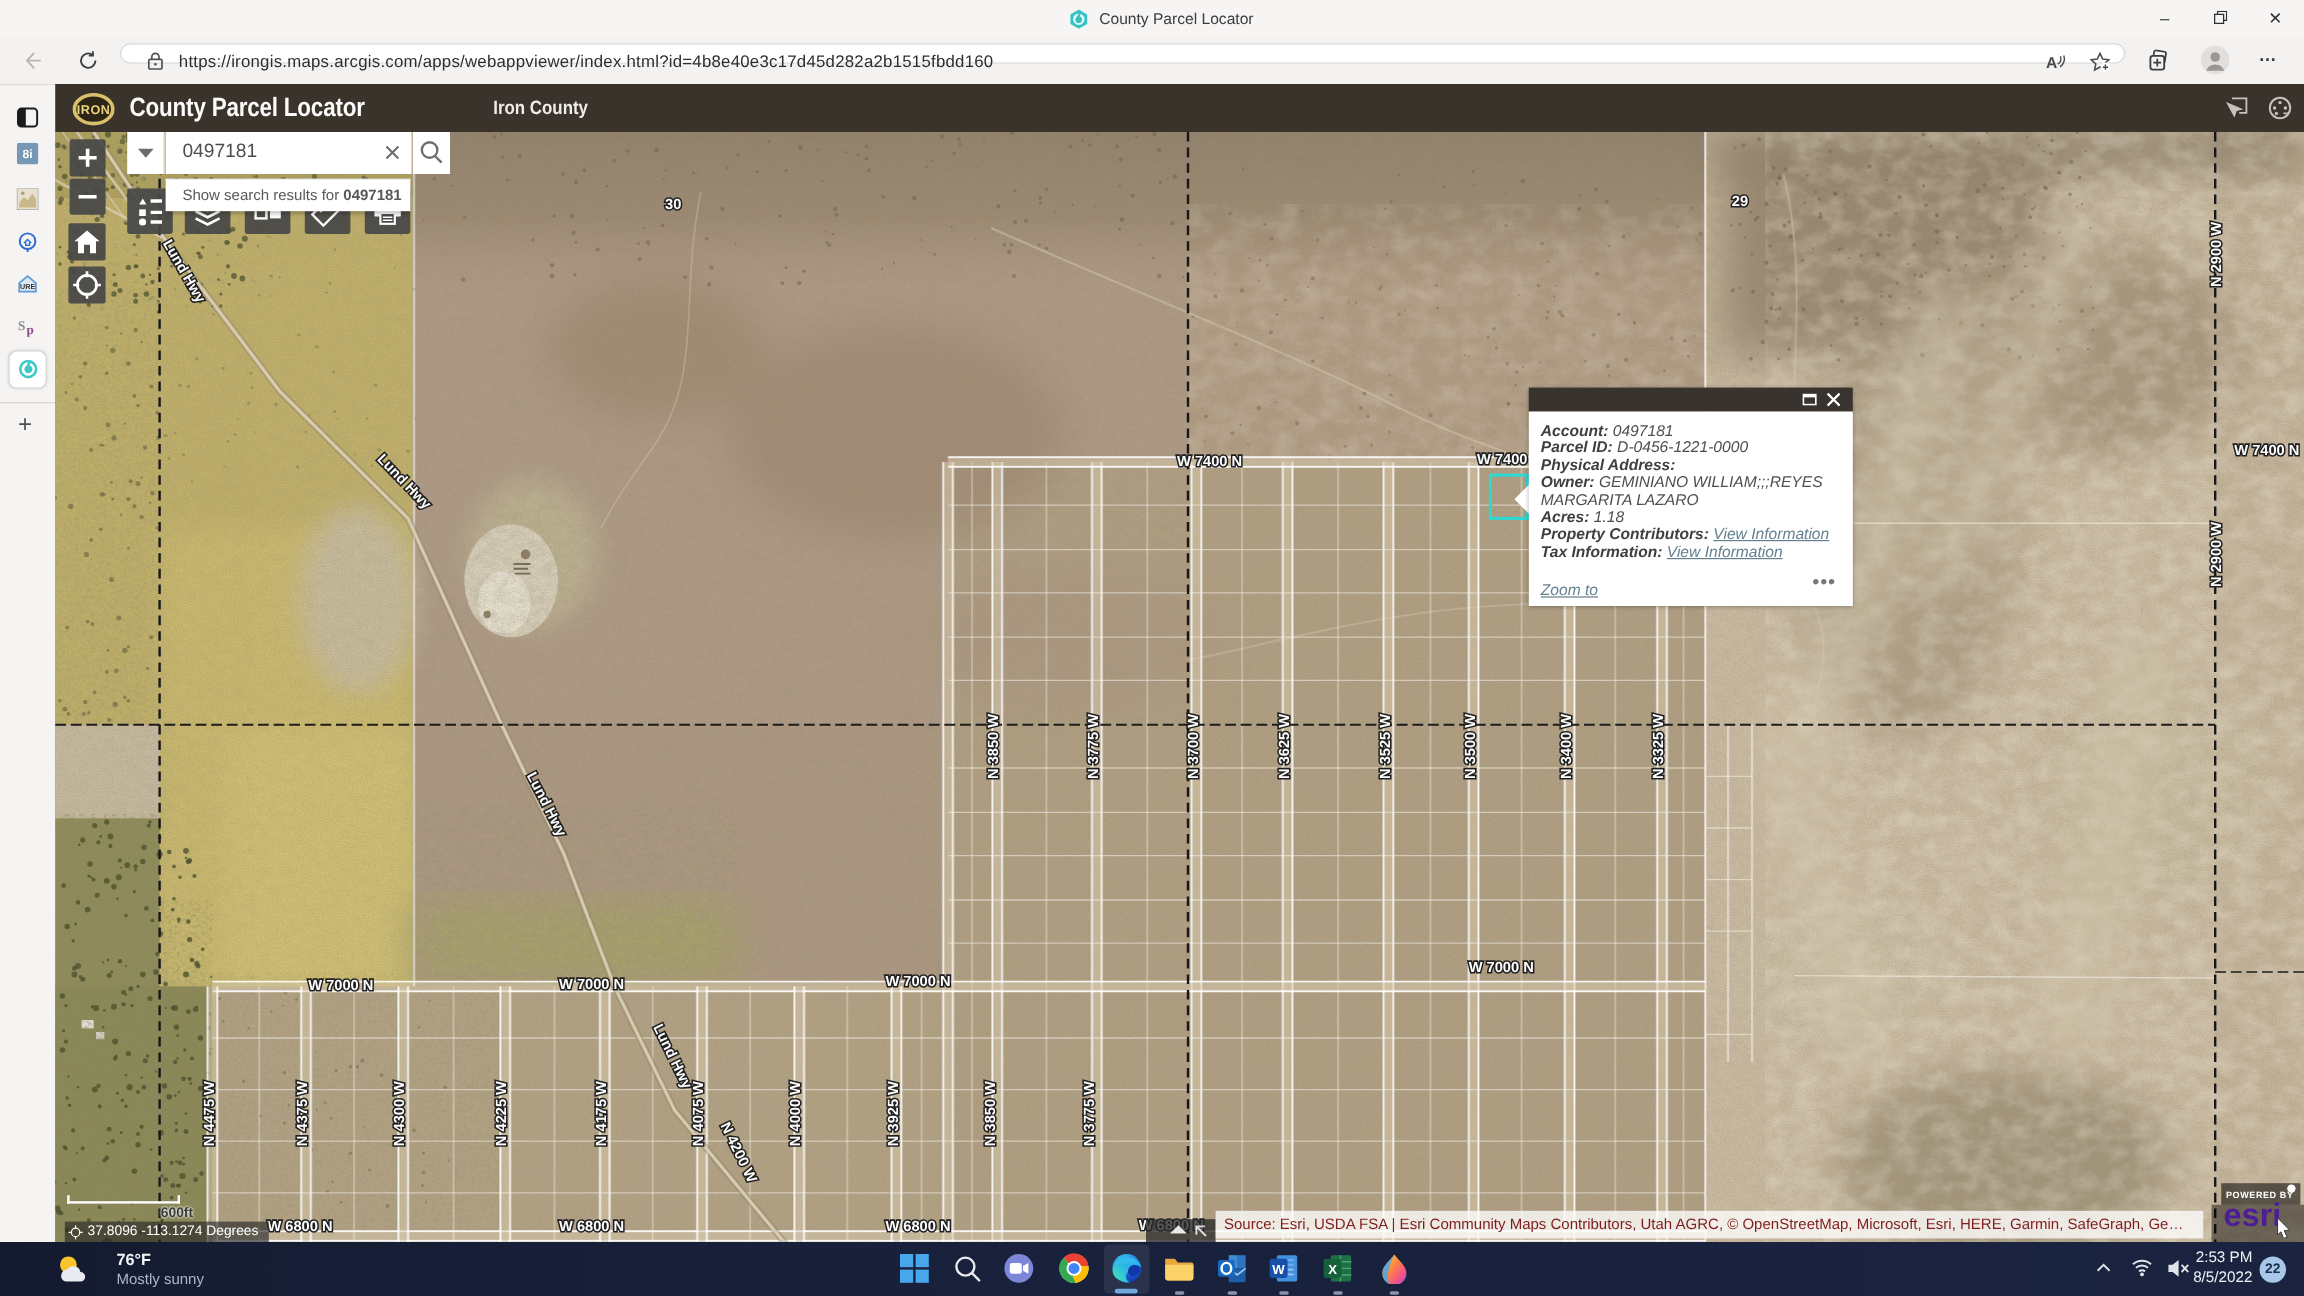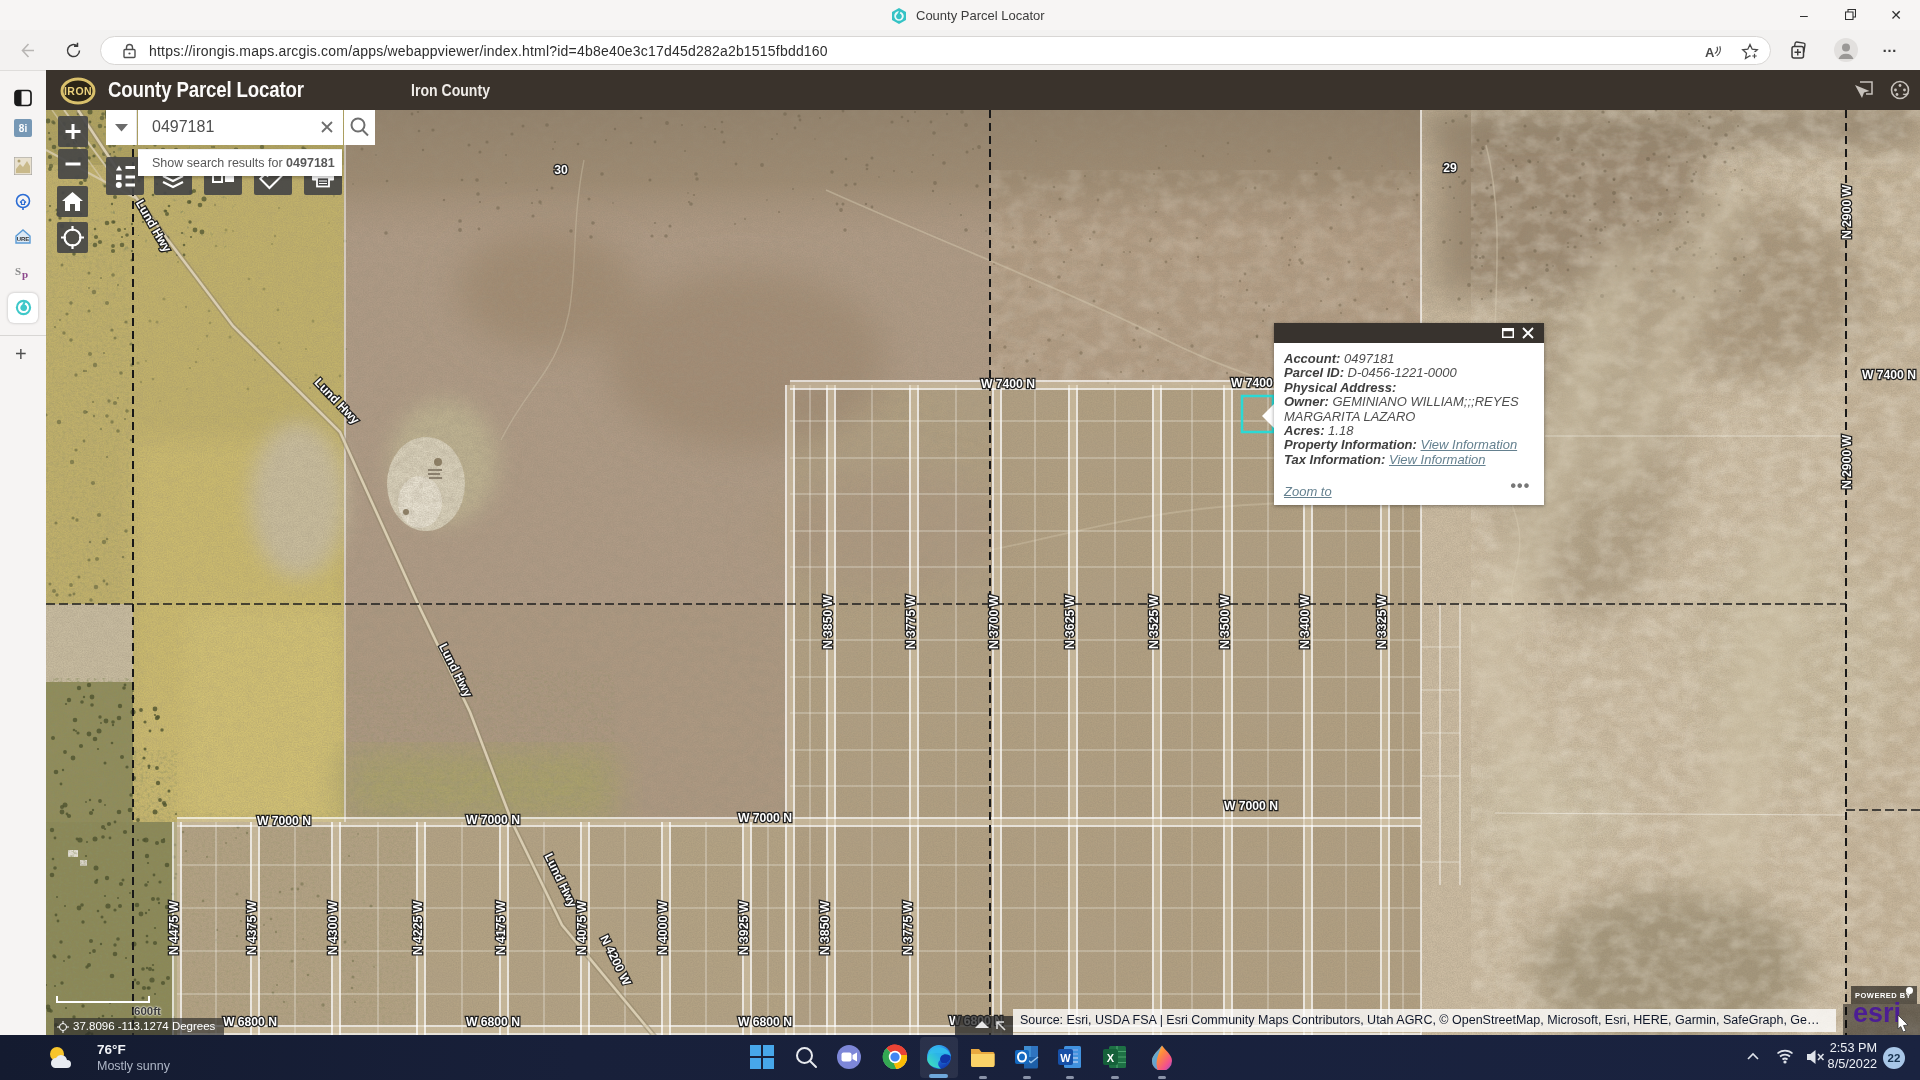--- a/index.html
+++ b/index.html
@@ -4,21 +4,21 @@
 <style>
   * { margin:0; padding:0; box-sizing:border-box; }
   html,body { width:1920px; height:1080px; overflow:hidden; font-family:"Liberation Sans",sans-serif; }
   body { position:relative; background:#fff; }
   .abs { position:absolute; }
   
   #titlebar { position:absolute; left:0; top:0; width:1920px; height:30px; background:#f7f5f4; }
   #tabtitle { position:absolute; left:916px; top:8px; font-size:13px; color:#3c3c3c; }
   .winbtn { position:absolute; top:0; width:46px; height:30px; color:#303030; text-align:center; line-height:30px; font-size:13px; }
   #addrbar { position:absolute; left:0; top:30px; width:1920px; height:40px; background:#f3f2f1; }
-  #urlpill { position:absolute; left:100px; top:6px; width:1671px; height:29px; background:#fff; border:1px solid #d8d6d4; border-radius:15px; }
+  #urlpill { position:absolute; left:100px; top:6px; width:1671px; height:17px; background:#fff; border:1px solid #d8d6d4; border-radius:15px; }
   #urltext { position:absolute; left:48px; top:6px; font-size:14px; color:#2e2e2e; letter-spacing:0.2px; }
   
   #sidebar { position:absolute; left:0; top:70px; width:46px; height:965px; background:#f6f4f3; border-top:1px solid #dfdddb; }
   .sbicon { position:absolute; left:14px; width:18px; height:18px; }
   
   #appheader { position:absolute; left:46px; top:70px; width:1874px; height:40px; background:#3a332c;padding-left:12px; }
   #apptitle { position:absolute; left:62px; top:7px; font-size:22px; font-weight:bold; color:#fcfbfa; letter-spacing:-0.2px; transform:scaleX(0.85); transform-origin:left center; }
   #ironcounty { position:absolute; left:365px; top:12px; font-size:16px; font-weight:bold; color:#efece8; transform:scaleX(0.88); transform-origin:left center; }
   
   #map { position:absolute; left:46px; top:110px; width:1874px; height:925px; overflow:hidden; background:#ac977c; }
@@ -1471,21 +1471,21 @@
           <path d="M1 1 L11 11 M11 1 L1 11" stroke="#fff" stroke-width="1.9"></path>
         </svg>
   </div>
   <div id="popupbody">
     <div style="position:absolute;left:10px;top:9px;width:252px;line-height:14.4px">
       <b>Account:</b> 0497181<br>
       <b>Parcel ID:</b> D-0456-1221-0000<br>
       <b>Physical Address:</b><br>
       <b>Owner:</b> GEMINIANO WILLIAM;;;REYES MARGARITA LAZARO<br>
       <b>Acres:</b> 1.18<br>
-      <b>Property Information:</b> <span class="plink">View Information</span><br>
+      <b>Property Contributors:</b> <span class="plink">View Information</span><br>
       <b>Tax Information:</b> <span class="plink">View Information</span>
     </div>
     <div style="position:absolute;left:10px;top:141px" class="plink">Zoom to</div>
     <div style="position:absolute;right:14px;top:134px;color:#777;font-size:16px;font-weight:bold;letter-spacing:1px">•••</div>
   </div>
 </div>
 
 <div class="abs" style="left:10px;top:886px;width:94px;height:7px;border-left:2px solid #fff;border-right:2px solid #fff;border-bottom:2px solid #fff"></div>
 <div class="abs" style="left:88px;top:895px;font-size:11.5px;font-weight:bold;color:#3a3a3a;text-shadow:0 0 2px #fff,0 0 2px #fff">600ft</div>
 
@@ -1496,21 +1496,21 @@
       </svg>
   <span style="position:absolute;left:19px;top:2px">37.8096 -113.1274 Degrees</span>
     </div>
 
 <div class="abs" style="left:909px;top:906px;width:58px;height:19px;background:rgba(40,40,40,0.78)">
   <svg width="58" height="19">
         <path d="M20 12 L27 5 L34 12 Z" fill="#e8e8e8"></path>
         <path d="M42 13 V6 H49 M42.5 6.5 L50 14" fill="none" stroke="#ddd" stroke-width="1.6"></path>
       </svg></div>
 
-<div class="abs" style="left:967px;top:899px;width:823px;height:23px;background:rgba(255,255,255,0.78);font-size:12.5px;color:#0f172a">
+<div class="abs" style="left:967px;top:899px;width:823px;height:23px;background:rgba(255,255,255,0.78);font-size:12.5px;color:#7f1d1d">
   <span style="position:absolute;left:7px;top:4px;white-space:nowrap">Source: Esri, USDA FSA | Esri Community Maps Contributors, Utah AGRC, © OpenStreetMap, Microsoft, Esri, HERE, Garmin, SafeGraph, Ge…</span>
     </div>
 
 <div class="abs" style="left:1797px;top:876px;width:77px;height:49px">
   <div class="abs" style="left:8px;top:0;width:66px;height:18px;background:rgba(0,0,0,0.55)"></div>
   <div class="abs" style="left:0;top:18px;width:77px;height:31px;background:rgba(0,0,0,0.45)"></div>
   <div class="abs" style="left:12px;top:5px;font-size:7.5px;font-weight:bold;color:#fff;letter-spacing:0.5px">POWERED BY</div>
   <div class="abs" style="left:63px;top:1px;width:7px;height:7px;border-radius:50%;background:#fff"></div>
   <div class="abs" style="left:10px;top:12px;font-size:27px;font-weight:bold;color:#4c1d95;letter-spacing:0px">esri</div>
   <svg class="abs" style="left:52px;top:28px" width="16" height="18">

